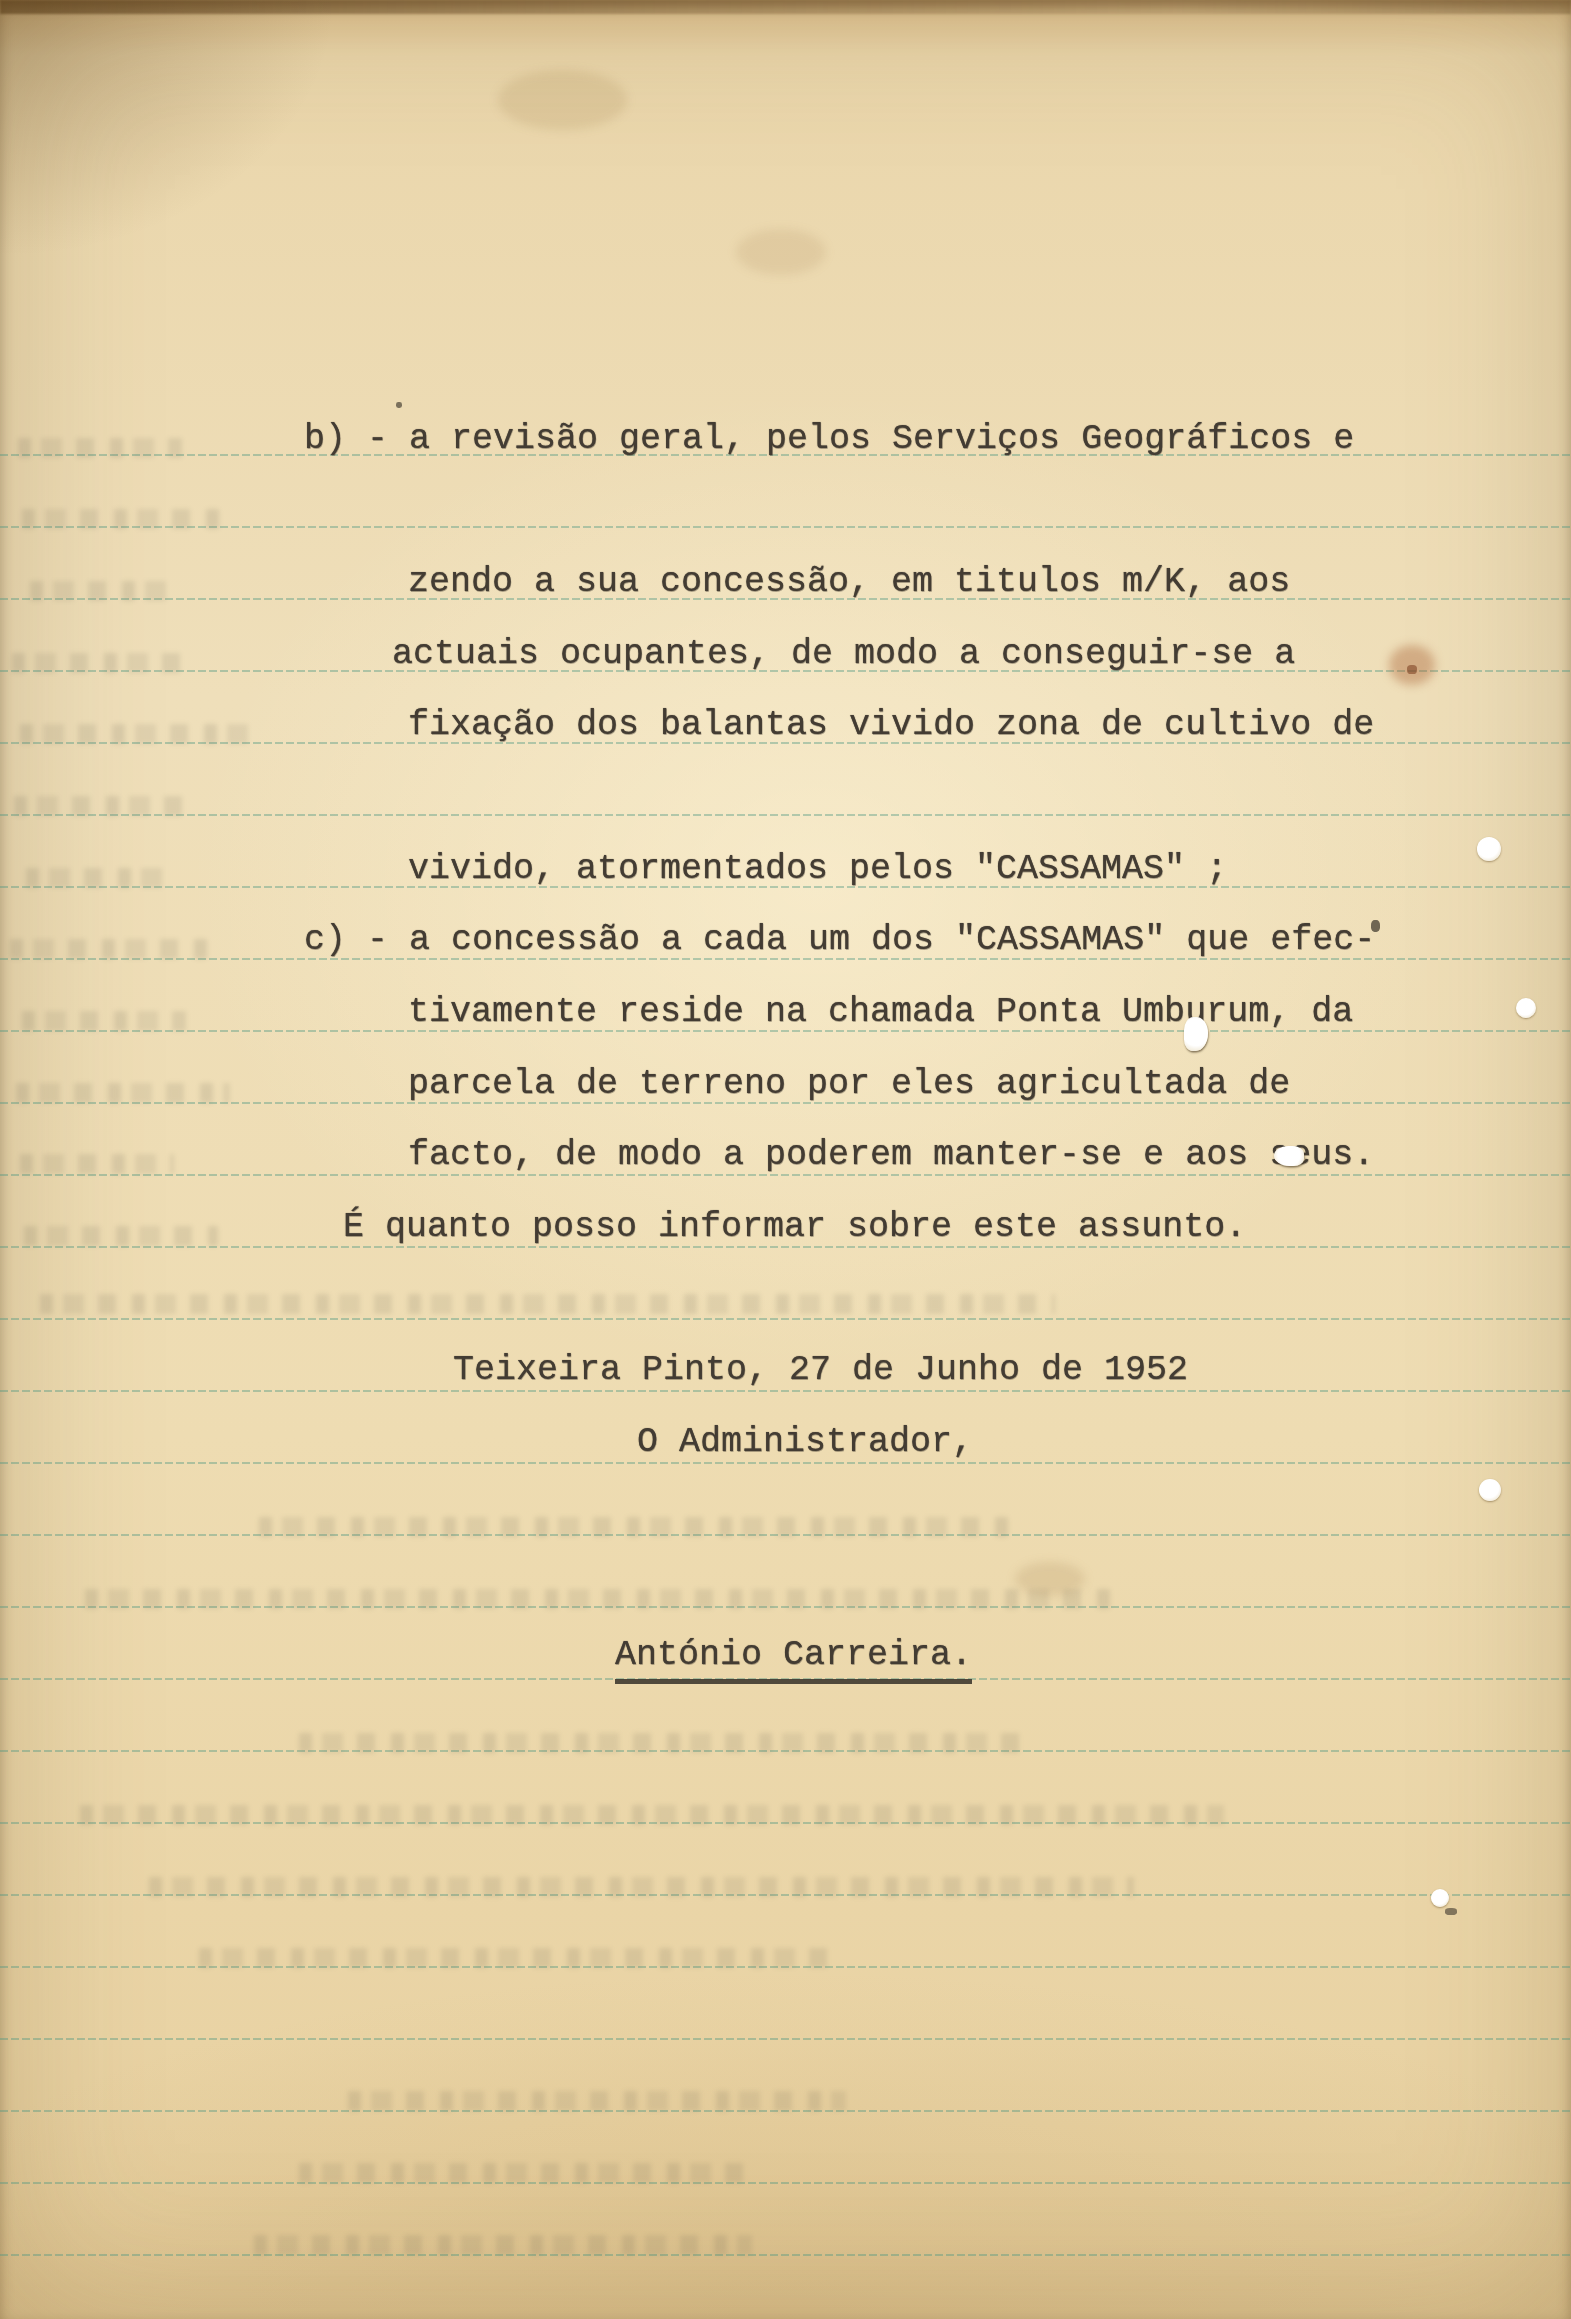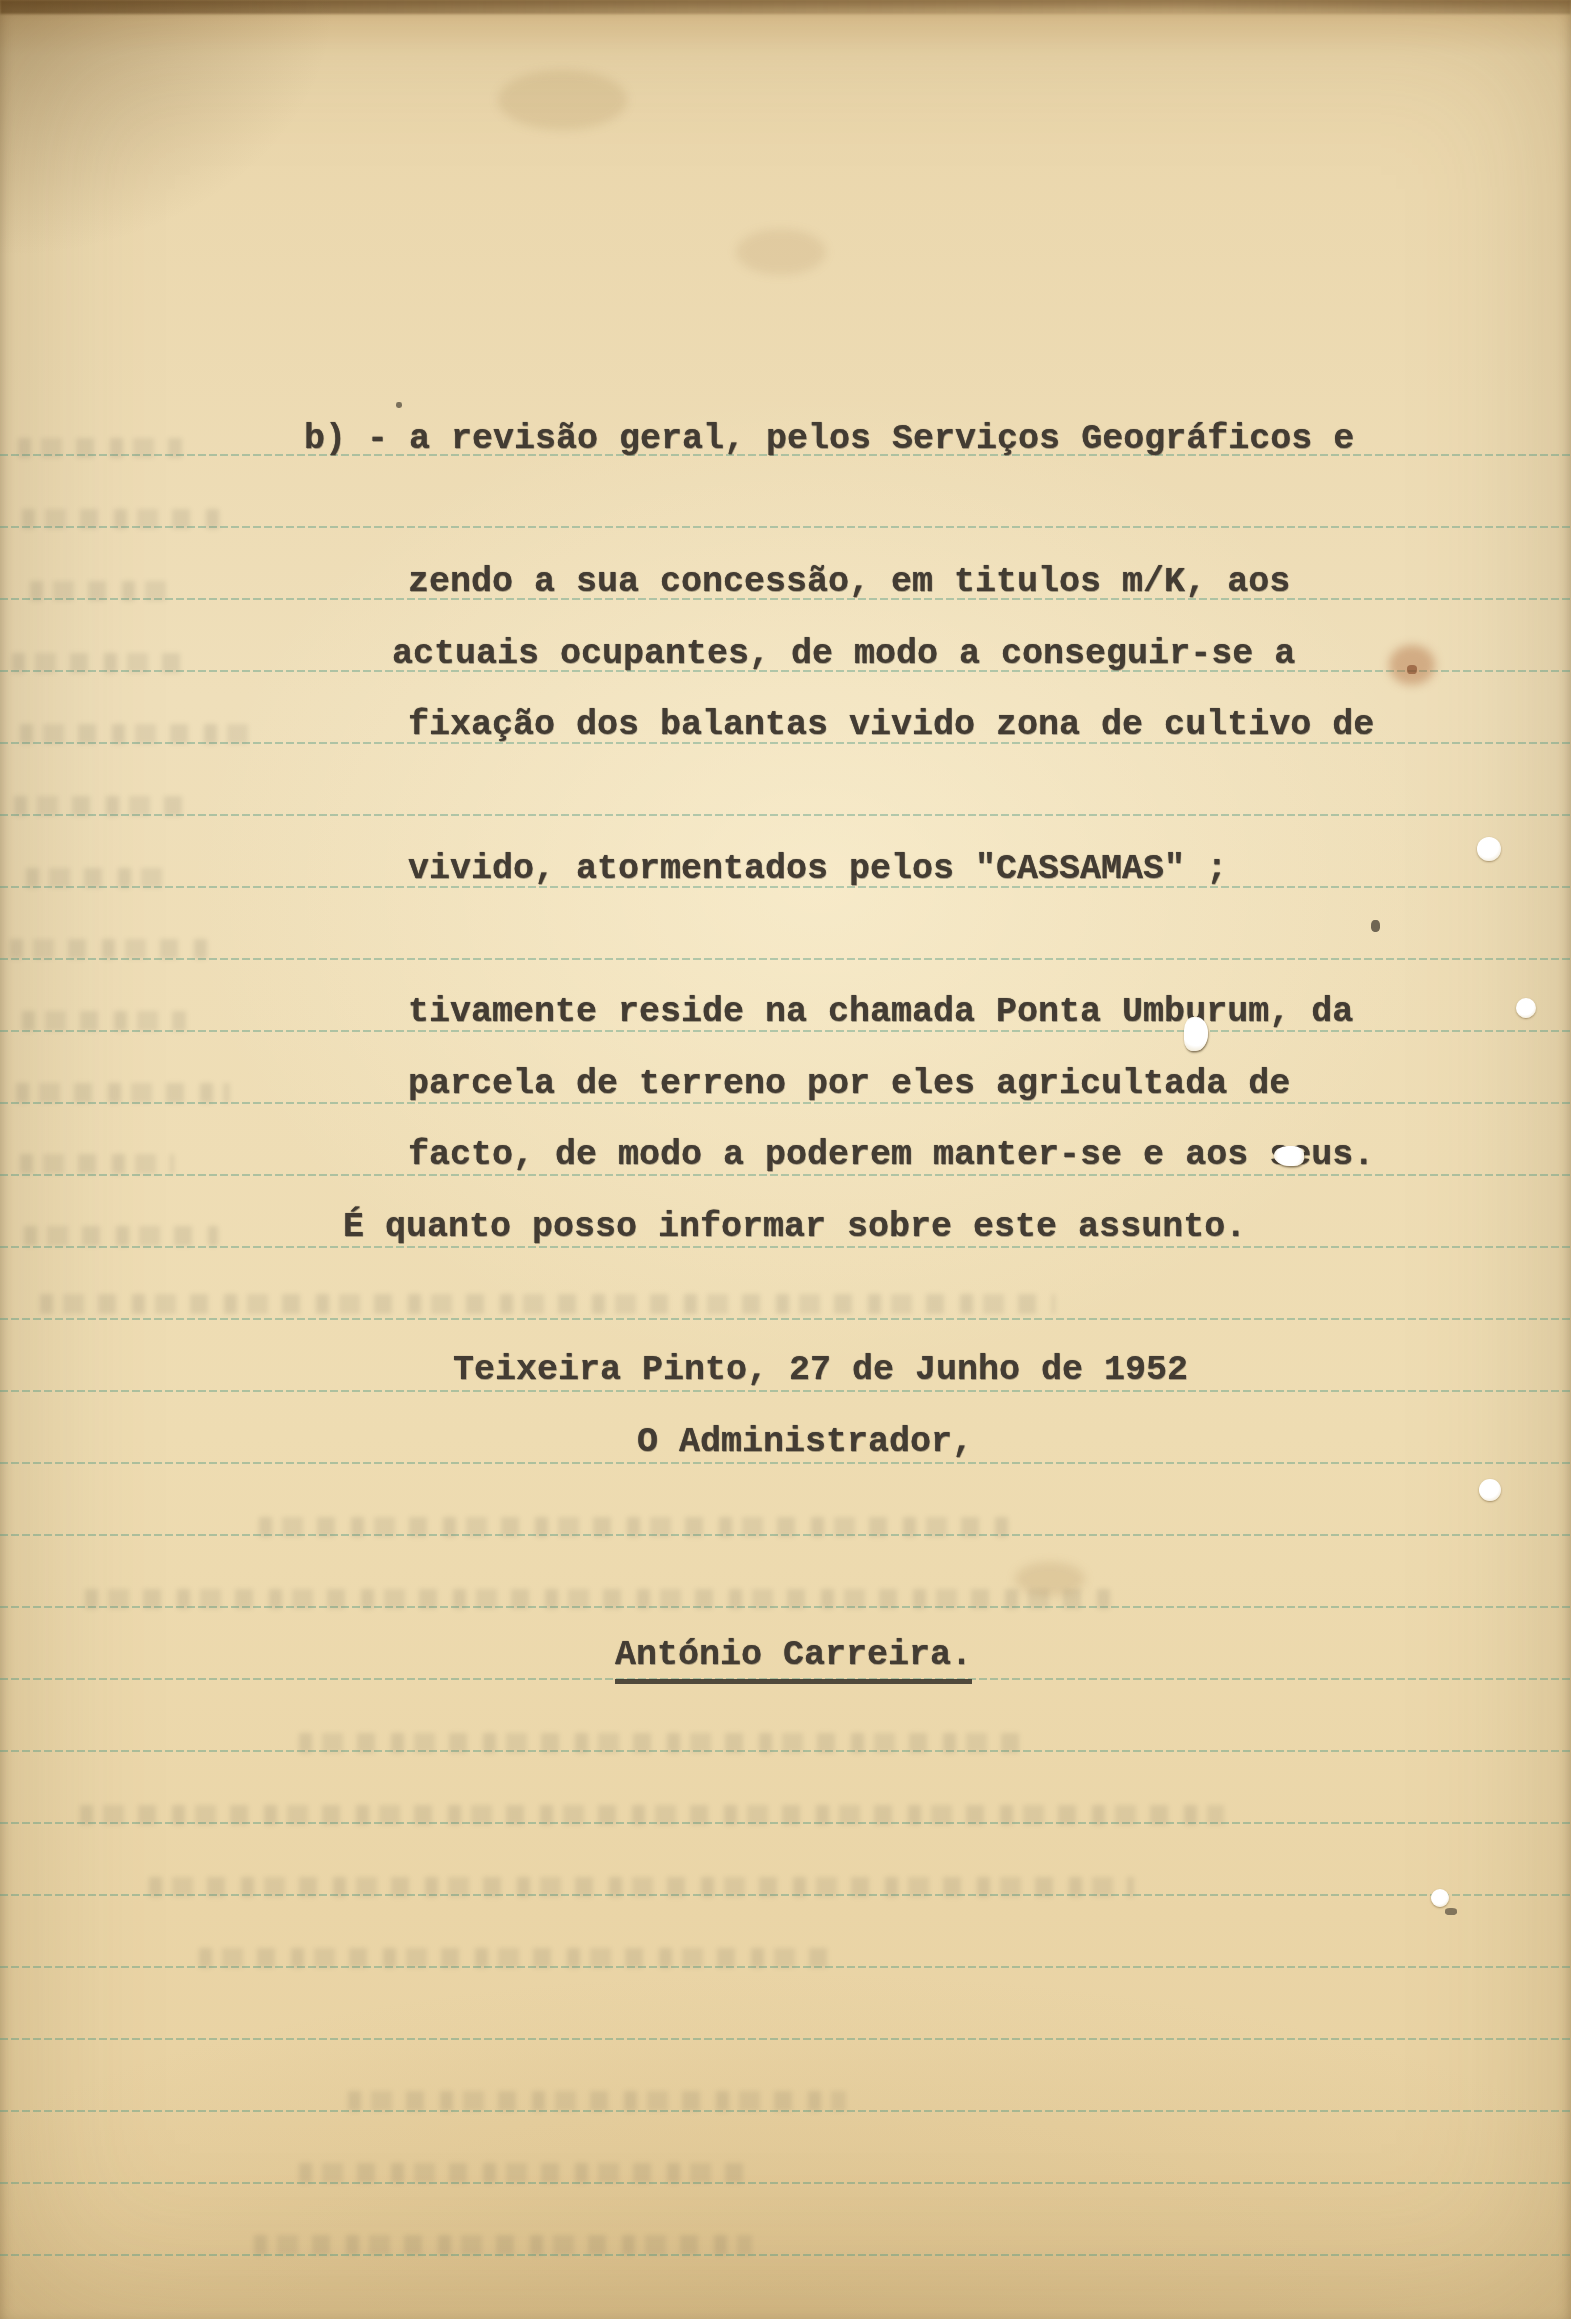--- a/index.html
+++ b/index.html
@@ -27,21 +27,21 @@
   
   .ruling{
     position:absolute;left:0;right:0;top:454px;height:1811px;
     background:repeating-linear-gradient(to bottom, rgba(80,152,130,.55) 0 2px, rgba(80,152,130,0) 2px 72px);
     -webkit-mask-image:repeating-linear-gradient(to right,#000 0 8px,transparent 8px 11px);
             mask-image:repeating-linear-gradient(to right,#000 0 8px,transparent 8px 11px);
     opacity:.75;
   }
   .typed-line{
     position:absolute;
-    font-size:35px;line-height:44px;font-weight:700;
+    font-size:35px;line-height:44px;font-weight:400;
     color:#433c33;
     white-space:pre;
     text-shadow:0 0 1px rgba(62,55,45,.75), 0.5px 0.5px 0 rgba(62,55,45,.35);
   }
   .signature{
     border-bottom:5px solid rgba(58,52,43,.88);
     padding-bottom:2px;
   }
   
   .ghost{
@@ -73,20 +73,21 @@
 
   <div class="ruling"></div>
   <div class="edge-top"></div>
   <div class="corner-shade"></div>
 
   <div class="typed-line" style="top:417px;left:304px">b) - a revisão geral, pelos Serviços Geográficos e</div>
   <div class="typed-line" style="top:560px;left:408px">zendo a sua concessão, em titulos m/K, aos</div>
   <div class="typed-line" style="top:632px;left:392px">actuais ocupantes, de modo a conseguir-se a</div>
   <div class="typed-line" style="top:703px;left:408px">fixação dos balantas vivido zona de cultivo de</div>
   <div class="typed-line" style="top:847px;left:408px">vivido, atormentados pelos "CASSAMAS" ;</div>
+  <div class="typed-line" style="top:918px;left:304px">c) - a concessão a cada um dos "CASSAMAS" que efec-</div>
   <div class="typed-line" style="top:990px;left:408px">tivamente reside na chamada Ponta Umburum, da</div>
   <div class="typed-line" style="top:1062px;left:408px">parcela de terreno por eles agricultada de</div>
   <div class="typed-line" style="top:1133px;left:408px">facto, de modo a poderem manter-se e aos seus.</div>
   <div class="typed-line" style="top:1205px;left:343px">É quanto posso informar sobre este assunto.</div>
 
   <div class="typed-line" style="top:1348px;left:453px">Teixeira Pinto, 27 de Junho de 1952</div>
   <div class="typed-line" style="top:1420px;left:637px">O Administrador,</div>
   <div class="typed-line signature" style="top:1633px;left:615px">António Carreira.</div>
 
   <div class="ghost" style="top:438px;left:18px;width:164px"></div>

